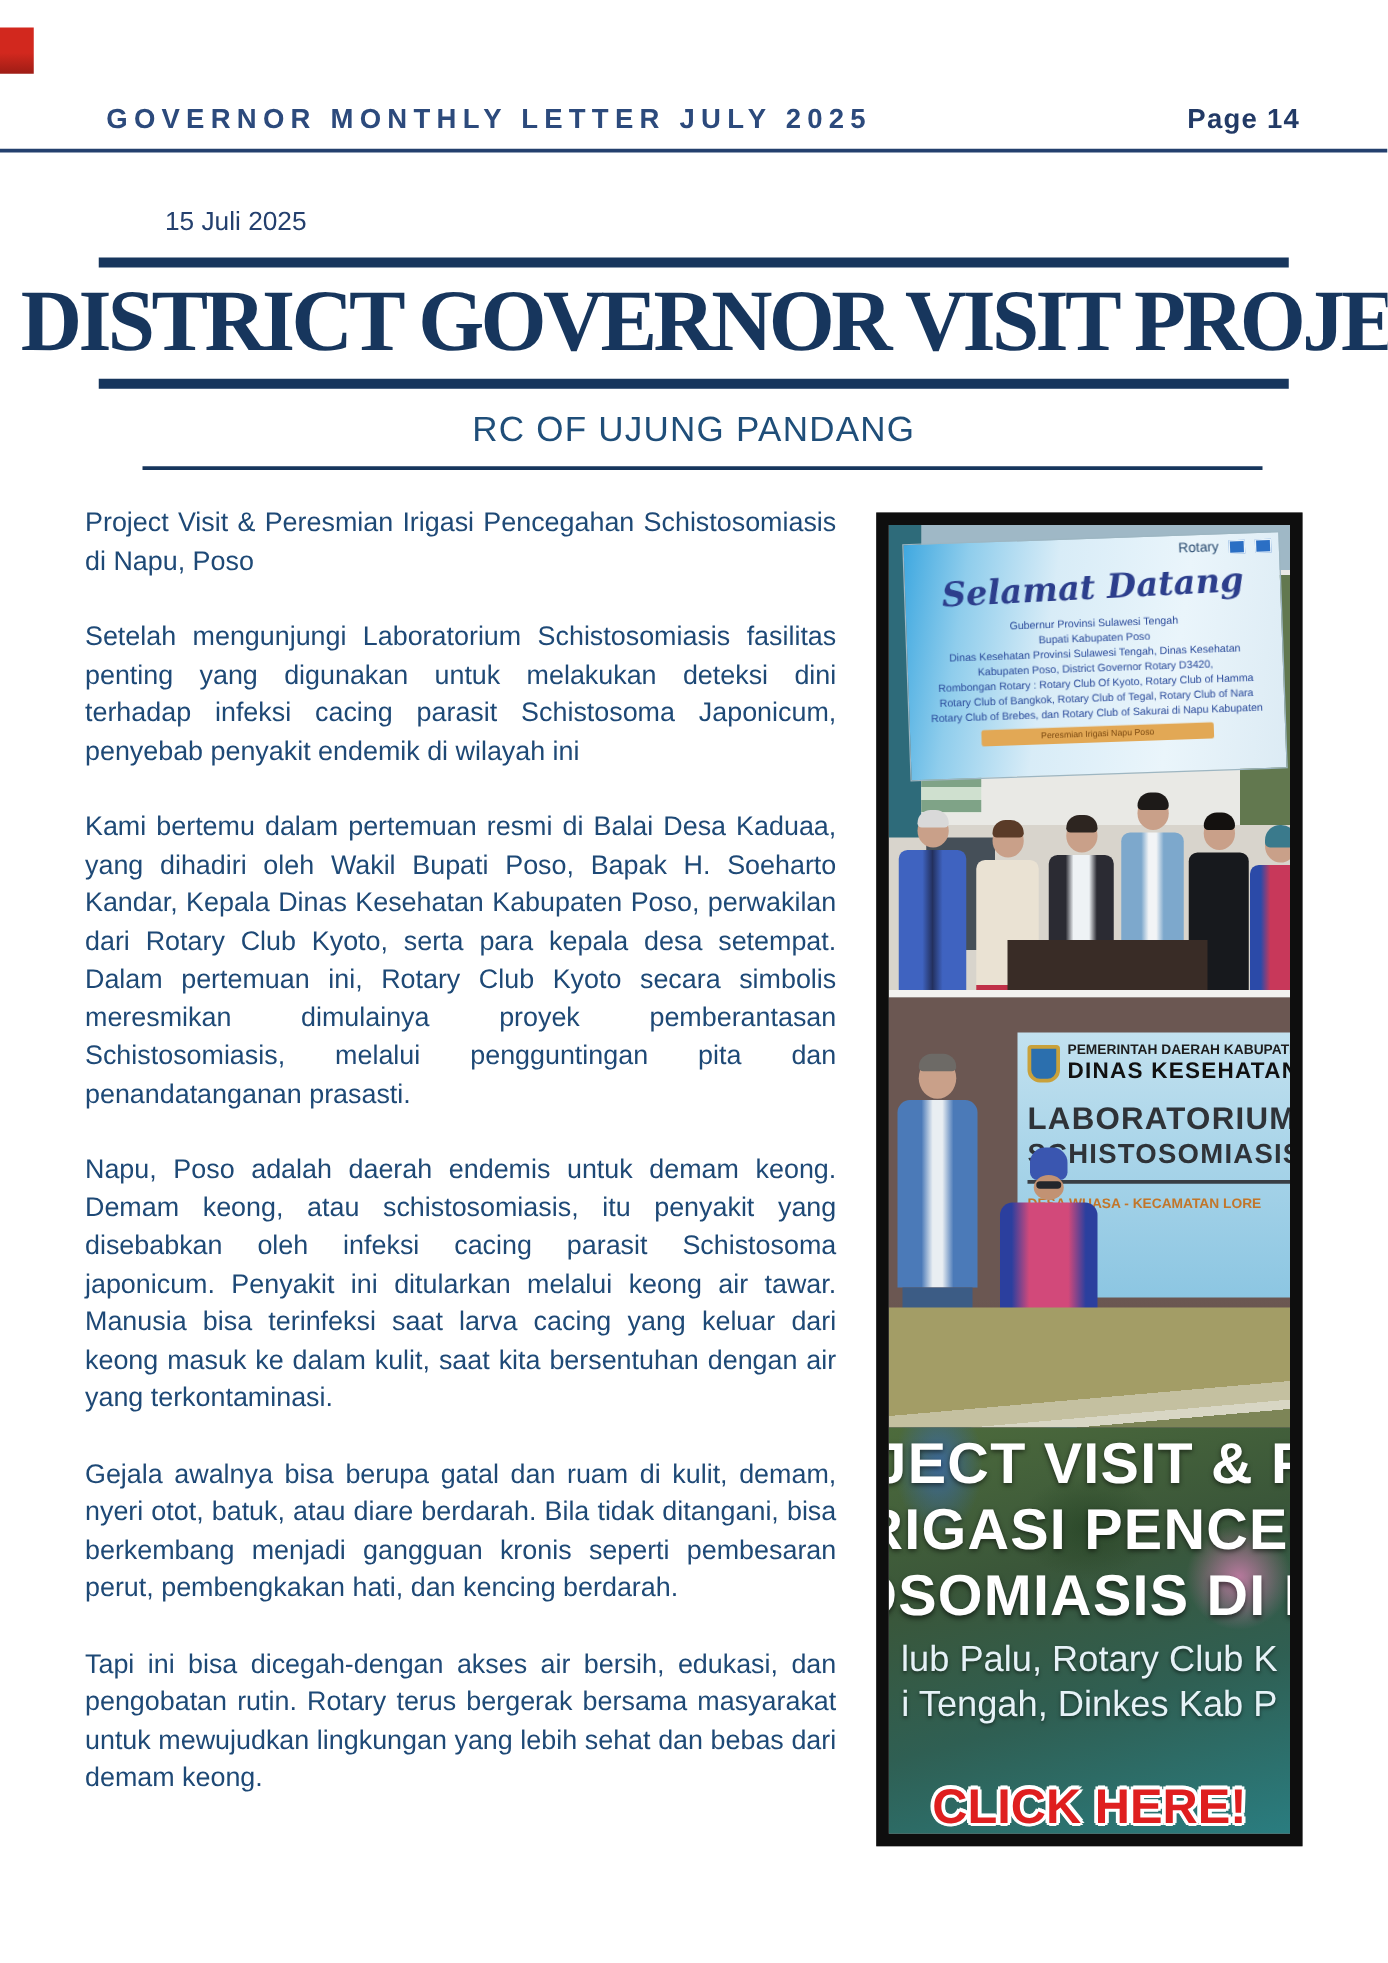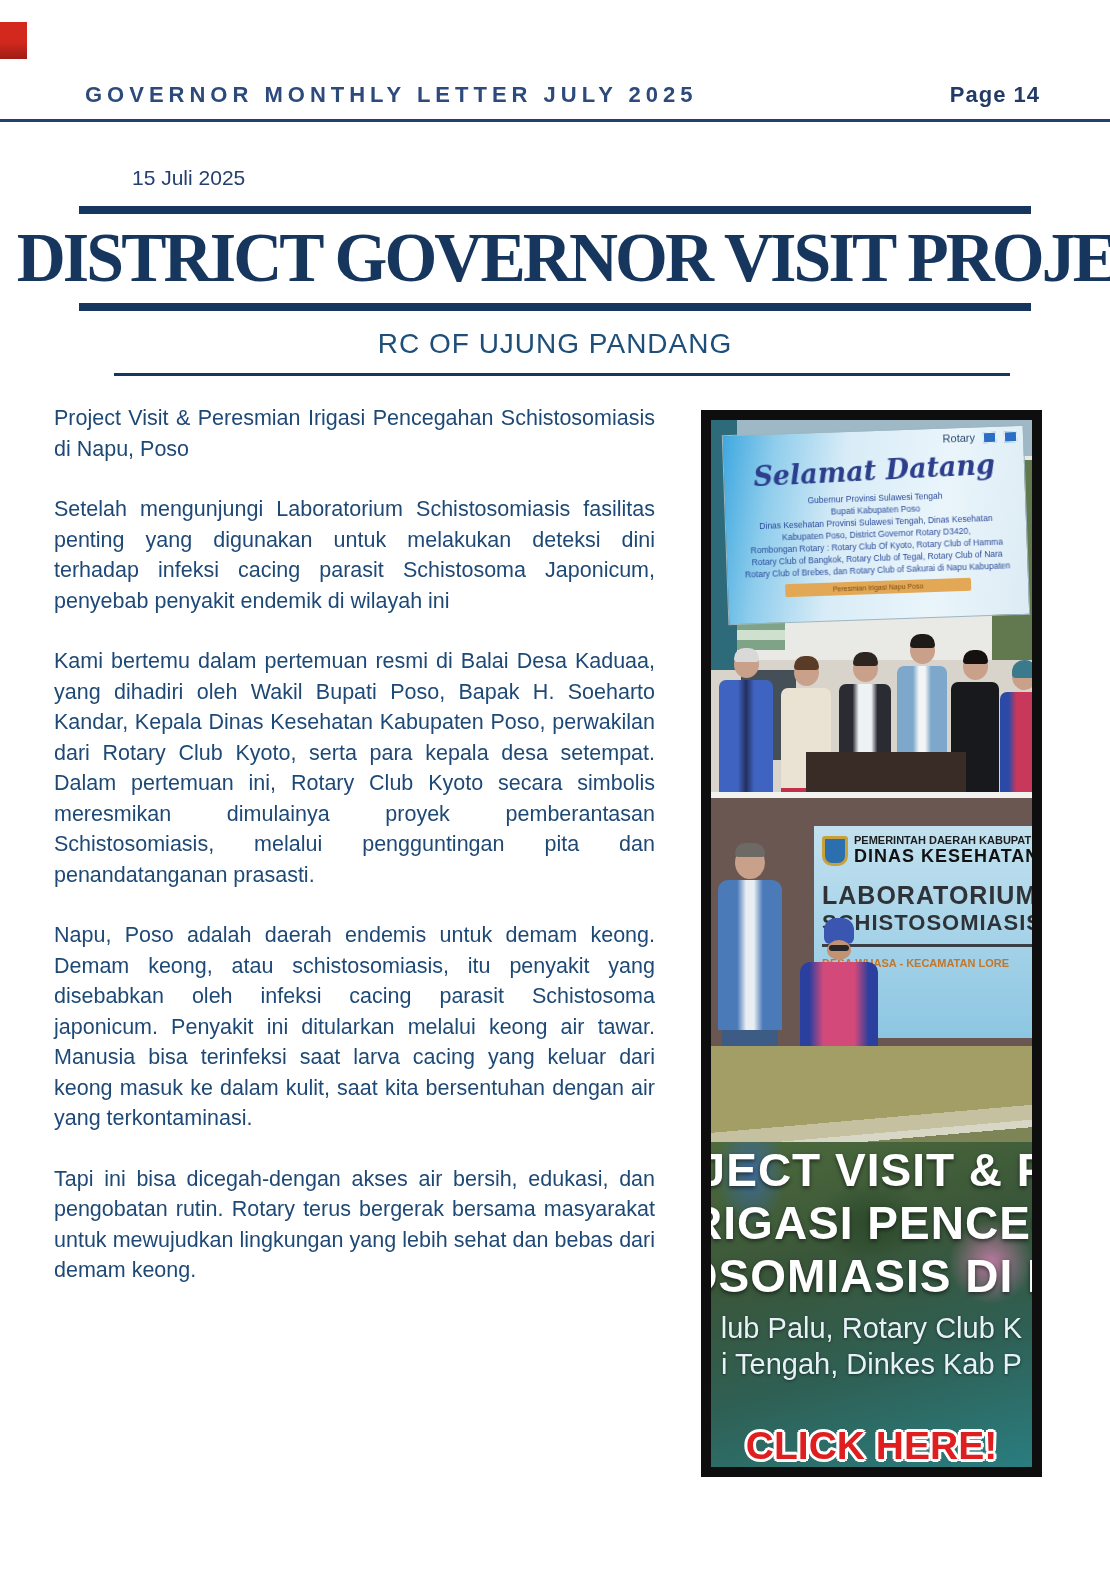--- a/index.html
+++ b/index.html
@@ -25,21 +25,21 @@
 
   .big-title{position:absolute;left:0;top:218px;width:1110px;text-align:center;
     font-family:"Liberation Serif",serif;font-weight:700;color:#17365d;
     font-size:70px;letter-spacing:-3px;white-space:nowrap;transform:scaleX(0.97);}
 
   .subtitle{position:absolute;left:0;top:328px;width:1110px;text-align:center;
     font-size:28px;color:#1f4e79;letter-spacing:1px;}
   .subtitle-rule{position:absolute;left:114px;top:373px;width:896px;height:3px;background:#17365d;}
 
   
-  .article{position:absolute;left:54px;top:403px;width:601px;color:#1e4976;
+  .article{position:absolute;left:68px;top:403px;width:601px;color:#1e4976;
     font-size:21.5px;line-height:30.5px;text-align:justify;}
   .article p{margin:0 0 30px 0;}
 
   
   .photo{position:absolute;left:701px;top:410px;width:341px;height:1067px;
     box-sizing:border-box;border:10px solid #0e0e0e;background:#888;overflow:hidden;}
   .photo *{box-sizing:border-box;}
 
   
   .ph-top{position:relative;width:321px;height:372px;overflow:hidden;
@@ -141,20 +141,21 @@
   <div class="rule-thick rule2"></div>
 
   <div class="subtitle">RC OF UJUNG PANDANG</div>
   <div class="subtitle-rule"></div>
 
   <div class="article">
     <p>Project Visit &amp; Peresmian Irigasi Pencegahan Schistosomiasis di Napu, Poso</p>
     <p>Setelah mengunjungi Laboratorium Schistosomiasis fasilitas penting yang digunakan untuk melakukan deteksi dini terhadap infeksi cacing parasit Schistosoma Japonicum, penyebab penyakit endemik di wilayah ini</p>
     <p>Kami bertemu dalam pertemuan resmi di Balai Desa Kaduaa, yang dihadiri oleh Wakil Bupati Poso, Bapak H. Soeharto Kandar, Kepala Dinas Kesehatan Kabupaten Poso, perwakilan dari Rotary Club Kyoto, serta para kepala desa setempat. Dalam pertemuan ini, Rotary Club Kyoto secara simbolis meresmikan dimulainya proyek pemberantasan Schistosomiasis, melalui pengguntingan pita dan penandatanganan prasasti.</p>
     <p>Napu, Poso adalah daerah endemis untuk demam keong. Demam keong, atau schistosomiasis, itu penyakit yang disebabkan oleh infeksi cacing parasit Schistosoma japonicum. Penyakit ini ditularkan melalui keong air tawar. Manusia bisa terinfeksi saat larva cacing yang keluar dari keong masuk ke dalam kulit, saat kita bersentuhan dengan air yang terkontaminasi.</p>
+    <p>Gejala awalnya bisa berupa gatal dan ruam di kulit, demam, nyeri otot, batuk, atau diare berdarah. Bila tidak ditangani, bisa berkembang menjadi gangguan kronis seperti pembesaran perut, pembengkakan hati, dan kencing berdarah.</p>
     <p>Tapi ini bisa dicegah-dengan akses air bersih, edukasi, dan pengobatan rutin. Rotary terus bergerak bersama masyarakat untuk mewujudkan lingkungan yang lebih sehat dan bebas dari demam keong.</p>
   </div>
 
   <div class="photo">
 
     <div class="ph-top">
       <div class="bldg-left"></div>
       <div class="bldg-stripes"></div>
       <div class="bldg-window"></div>
       <div class="greenery-right"></div>

